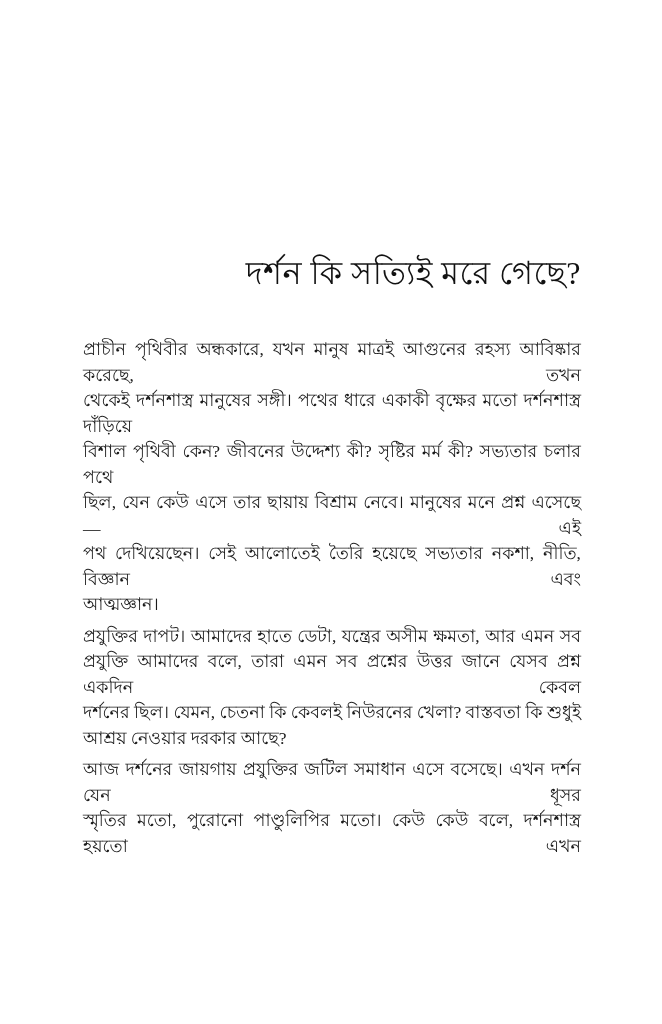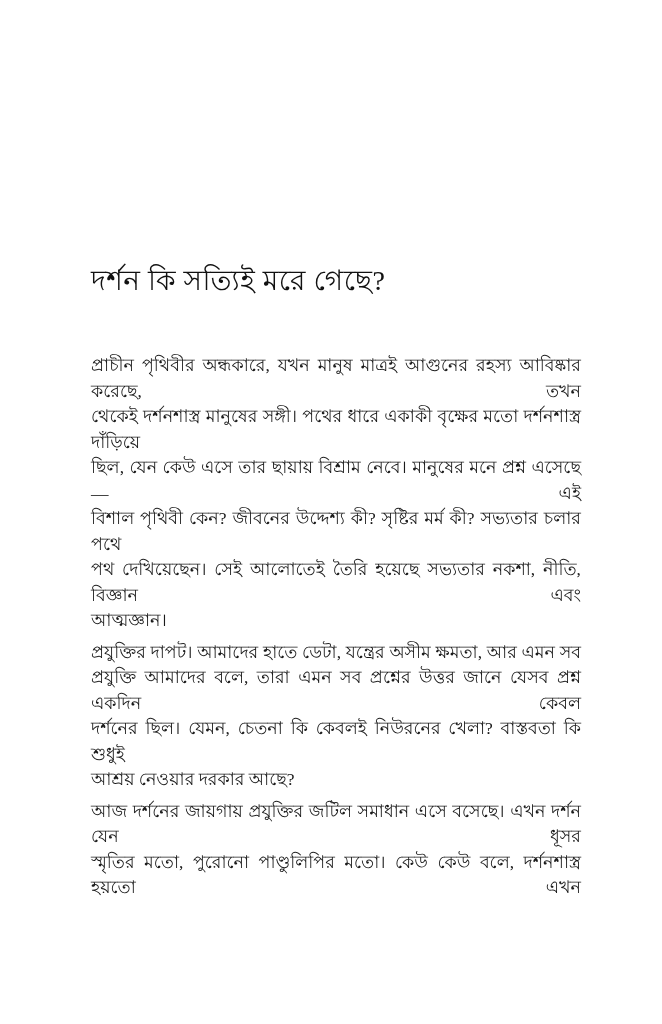--- a/index.html
+++ b/index.html
@@ -16,36 +16,36 @@
     color: #1a1a1a;
     font-family: "Liberation Serif", "DejaVu Serif", serif;
     overflow: hidden;
     box-sizing: border-box;
   }
   .content {
     padding: 0 81px 0 83px;
     box-sizing: border-box;
   }
   .chapter-title {
-    margin: 8px;
+    margin: 0;
     padding-top: 251px;
     padding-bottom: 42px;
-    text-align: left;
-    font-size: 28px;
+    text-align: right;
+    font-size: 32px;
     font-weight: normal;
     line-height: 44px;
     letter-spacing: 0.5px;
     color: #111111;
   }
   .body-text {
     font-size: 17.5px;
     line-height: 25.5px;
   }
   .para {
-    margin: 0 0 6px 8px;
+    margin: 0 0 6px 0;
   }
   .para:last-of-type {
     margin-bottom: 0;
   }
   .text-line {
     text-align: justify;
     text-align-last: justify;
     white-space: normal;
   }
   .text-line.last {
@@ -58,22 +58,22 @@
 <div class="page">
   <div class="content">
 
     <h1 class="chapter-title">দর্শন কি সত্যিই মরে গেছে?</h1>
 
     <div class="body-text">
 
       <div class="para">
         <div class="text-line">প্রাচীন পৃথিবীর অন্ধকারে, যখন মানুষ মাত্রই আগুনের রহস্য আবিষ্কার করেছে, তখন</div>
         <div class="text-line">থেকেই দর্শনশাস্ত্র মানুষের সঙ্গী। পথের ধারে একাকী বৃক্ষের মতো দর্শনশাস্ত্র দাঁড়িয়ে</div>
+        <div class="text-line">বিশাল পৃথিবী কেন? জীবনের উদ্দেশ্য কী? সৃষ্টির মর্ম কী? সভ্যতার চলার পথে</div>
         <div class="text-line">ছিল, যেন কেউ এসে তার ছায়ায় বিশ্রাম নেবে। মানুষের মনে প্রশ্ন এসেছে — এই</div>
-        <div class="text-line">বিশাল পৃথিবী কেন? জীবনের উদ্দেশ্য কী? সৃষ্টির মর্ম কী? সভ্যতার চলার পথে</div>
         <div class="text-line">পথ দেখিয়েছেন। সেই আলোতেই তৈরি হয়েছে সভ্যতার নকশা, নীতি, বিজ্ঞান এবং</div>
         <div class="text-line last">আত্মজ্ঞান।</div>
       </div>
 
       <div class="para">
         <div class="text-line">প্রযুক্তির দাপট। আমাদের হাতে ডেটা, যন্ত্রের অসীম ক্ষমতা, আর এমন সব</div>
         <div class="text-line">প্রযুক্তি আমাদের বলে, তারা এমন সব প্রশ্নের উত্তর জানে যেসব প্রশ্ন একদিন কেবল</div>
         <div class="text-line">দর্শনের ছিল। যেমন, চেতনা কি কেবলই নিউরনের খেলা? বাস্তবতা কি শুধুই</div>
         <div class="text-line last">আশ্রয় নেওয়ার দরকার আছে?</div>
       </div>

